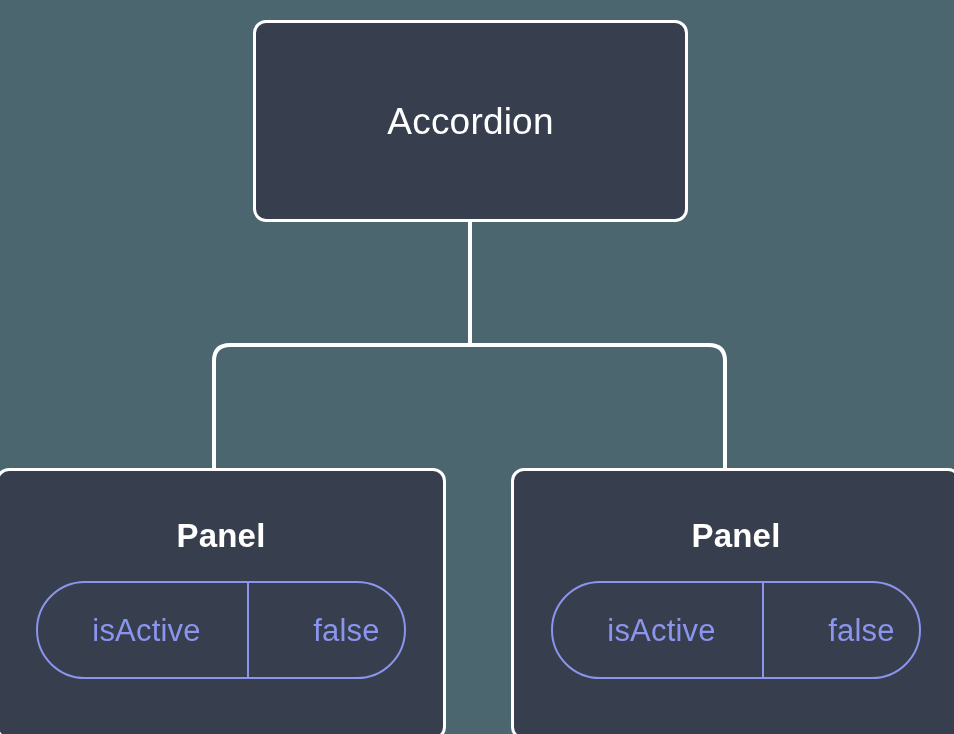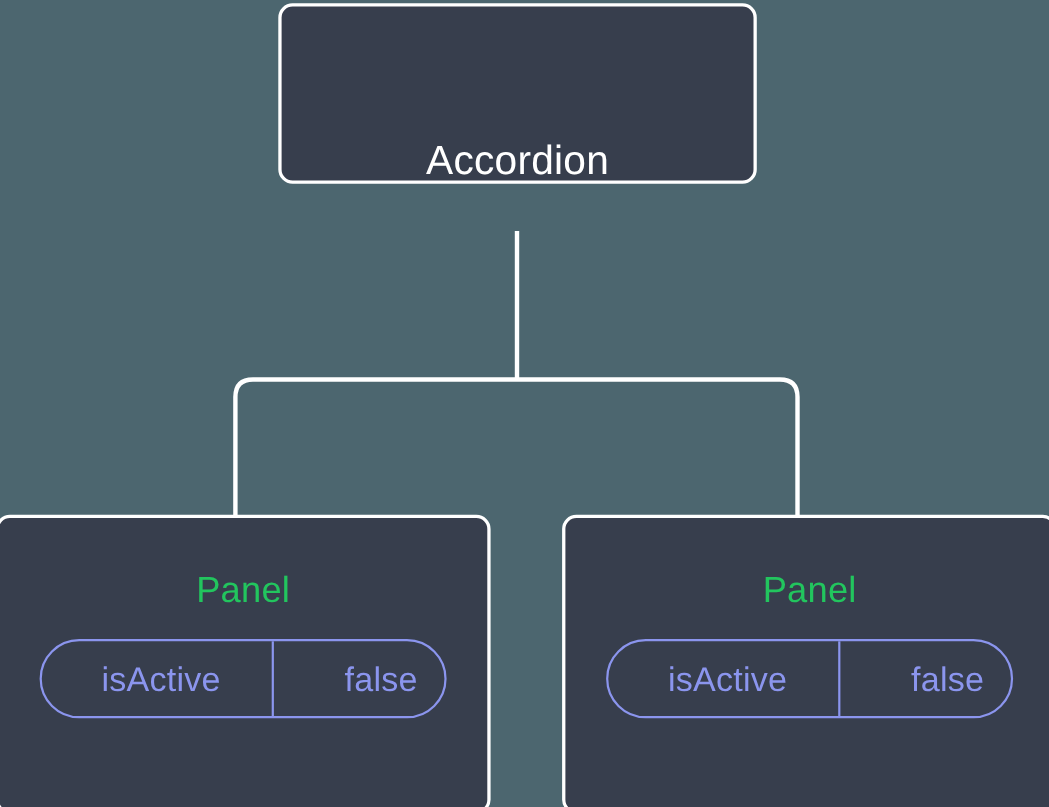--- a/index.html
+++ b/index.html
@@ -39,24 +39,24 @@
     border: 3px solid #ffffff;
     border-radius: 13px;
     display: flex;
     flex-direction: column;
     align-items: center;
   }
 
   
   #node-accordion {
     left: 253px;
-    top: 3px;
+    top: 20px;
     width: 435px;
-    height: 164px;
-    justify-content: flex-end;
+    height: 202px;
+    justify-content: center;
   }
   .node-title-root {
     color: #ffffff;
     font-size: 37px;
     font-weight: 400;
     letter-spacing: 0.2px;
     line-height: 1;
   }
 
   
@@ -68,32 +68,32 @@
   }
   #node-panel-0 {
     left: -4px;
     width: 450px;
   }
   #node-panel-1 {
     left: 511px;
     width: 450px;
   }
   .node-title {
-    color: #22c55e;
+    color: #ffffff;
     font-size: 33px;
-    font-weight: 400;
+    font-weight: 700;
     line-height: 1;
     letter-spacing: 0.2px;
   }
 
   
   .prop-pill {
     margin-top: 29px;
     box-sizing: border-box;
-    height: 72px;
+    height: 98px;
     border: 2px solid #8b95ee;
     border-radius: 49px;
     display: flex;
     align-items: stretch;
     background: transparent;
   }
   #node-panel-0 .prop-pill { width: 370px; }
   #node-panel-1 .prop-pill { width: 370px; }
 
   .prop-key,

